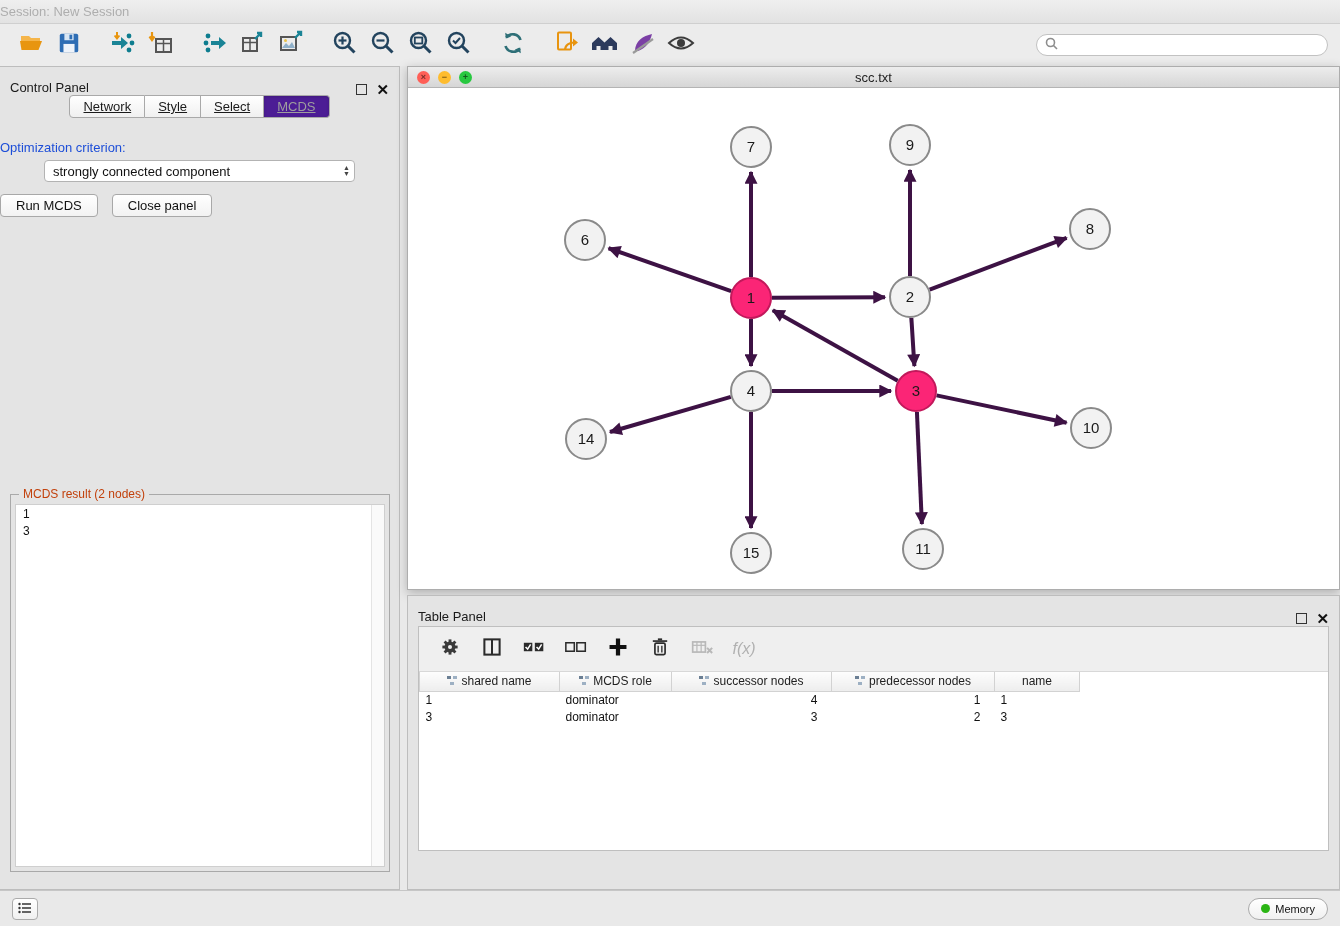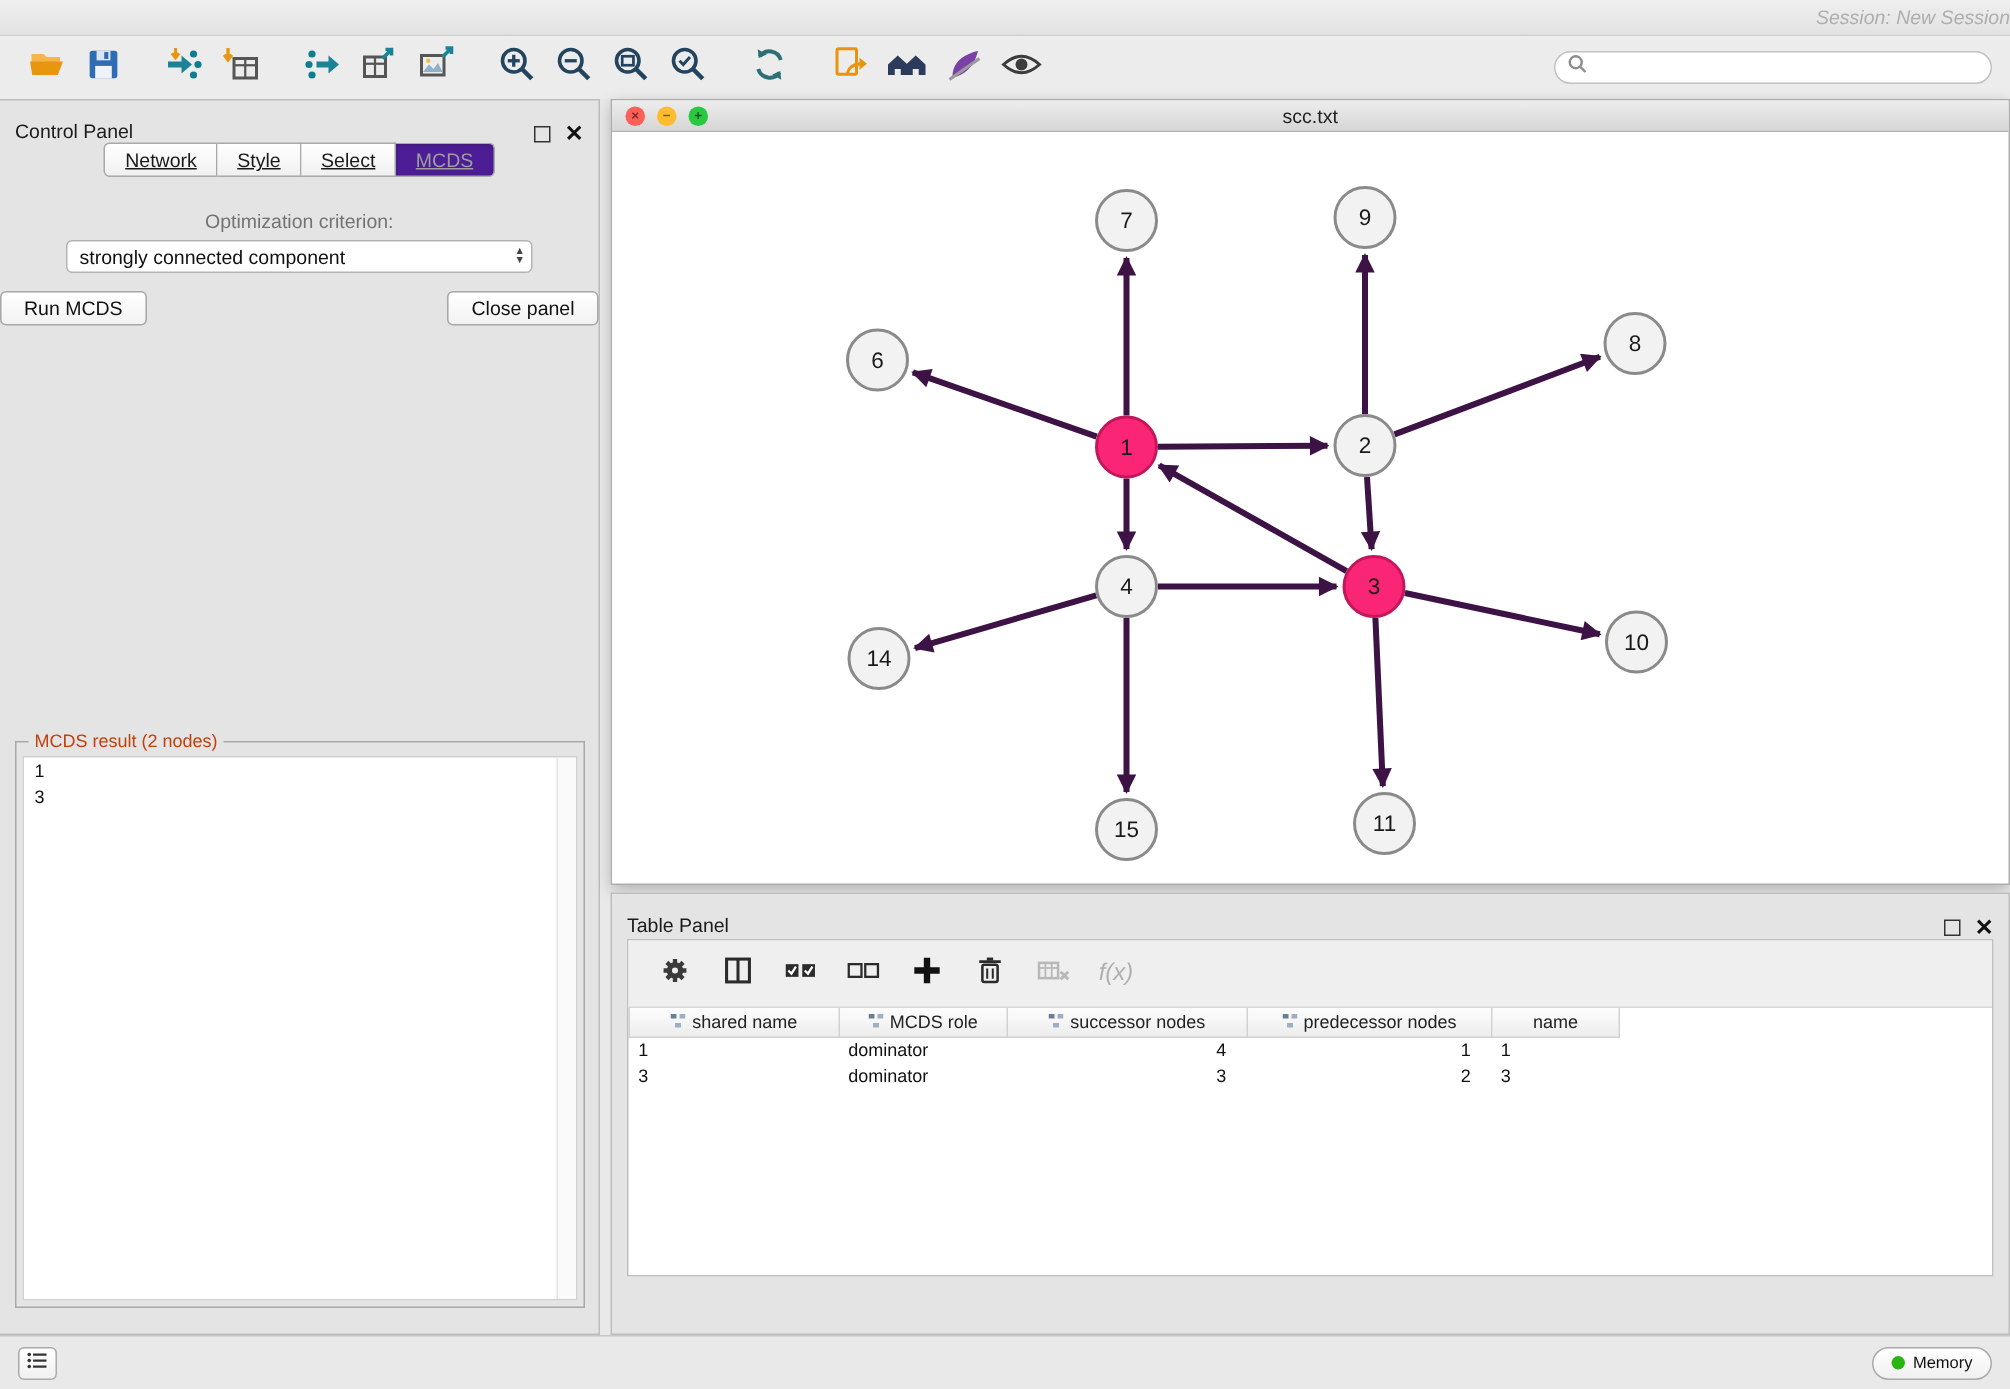--- a/index.html
+++ b/index.html
@@ -3,21 +3,21 @@
 <meta charset="utf-8">
 <style>
   * { margin:0; padding:0; box-sizing:border-box; }
   html,body { width:1340px; height:926px; }
   body { font-family:"Liberation Sans", sans-serif; background:#e9e9e9; overflow:hidden; }
   .app { position:relative; width:1340px; height:926px; background:#e9e9e9; }
 
   
   .titlebar { position:absolute; left:0; top:0; width:100%; height:24px;
     background:linear-gradient(#efefef,#e2e2e2); border-bottom:1px solid #cfcfcf;
-    text-align:right; line-height:24px; font-size:13px; color:#aeaeae;font-style:italic; }
+    text-align:left; line-height:24px; font-size:13px; color:#aeaeae; }
 
   
   .toolbar { position:absolute; left:0; top:24px; width:100%; height:42px;
     display:flex; align-items:center; padding:0 12px; background:#ececec; }
   .tbtn { width:38px; height:32px; display:flex; align-items:center; justify-content:center;
     border-radius:4px; }
   .tgap { width:16px; }
   .searchbox { margin-left:auto; width:292px; height:22px; background:#fff;
     border:1px solid #c2c2c2; border-radius:12px; display:flex; align-items:center; padding:0 8px; }
   .searchbox input { border:none; outline:none; flex:1; font-size:12px; font-family:"Liberation Sans",sans-serif; background:transparent; margin-left:5px; }
@@ -28,27 +28,27 @@
   .panel-head { height:28px; display:flex; align-items:flex-end; padding:0 10px; font-size:13px; color:#1a1a1a; }
   .panel-head .spacer { flex:1; }
   .float-ico { width:11px; height:11px; border:1.5px solid #333; margin-right:9px; display:inline-block; }
   .close-ico { font-size:15px; font-weight:bold; color:#111; line-height:11px; }
   .seg { display:flex; justify-content:center; }
   .seg .tab { border:1px solid #a9a9a9; border-left:none; padding:3px 13px; font-size:13px;
     background:linear-gradient(#ffffff,#f0f0f0); color:#1a1a1a;text-decoration:underline; }
   .seg .tab:first-child { border-left:1px solid #a9a9a9; border-radius:4px 0 0 4px; }
   .seg .tab:last-child { border-radius:0 4px 4px 0; }
   .seg .tab.selected { background:#4c1d95; color:#9e9e9e; box-shadow:inset 0 1px 3px rgba(0,0,0,.18); }
-  .opt-label { margin-top:22px; text-align:center; font-size:13px; color:#737373; }
+  .opt-label { margin-top:22px; text-align:left; font-size:13px; color:#1d4ed8; }
   .dropdown { position:absolute; left:44px; top:93px; width:311px; height:22px; background:#fff;
     border:1px solid #b3b3b3; border-radius:4px; display:flex; align-items:center;
     padding:0 4px 0 8px; font-size:13px; color:#111; }
   .dropdown .stepper { margin-left:auto; display:flex; flex-direction:column; align-items:center;
     font-size:7px; line-height:6px; color:#444; }
-  .btnrow { position:absolute; left:0; top:127px; width:100%; display:flex; justify-content:space-between; gap:14px; }
+  .btnrow { position:absolute; left:0; top:127px; width:100%; display:flex; justify-content:flex-start; gap:14px; }
   .mac-btn { background:linear-gradient(#ffffff,#f2f2f2); border:1px solid #a8a8a8; border-radius:4px;
     padding:3px 15px; font-size:13px; color:#111; font-family:"Liberation Sans",sans-serif; }
   .result-box { position:absolute; left:10px; top:427px; width:380px; height:378px;
     border:1px solid #a9a9a9; }
   .result-legend { position:absolute; top:-8px; left:8px; background:#e4e4e4; padding:0 4px; font-size:12px; color:#c2410c; }
   .result-inner { position:absolute; left:4px; right:4px; top:9px; bottom:4px; background:#fff;
     border:1px solid #cfcfcf; overflow:hidden; }
   .result-scroll { position:absolute; right:0; top:0; bottom:0; width:13px; background:#fafafa; border-left:1px solid #e4e4e4; }
   .result-line { padding:1px 0 0 7px; font-size:12px; color:#111; line-height:16px; }
 

